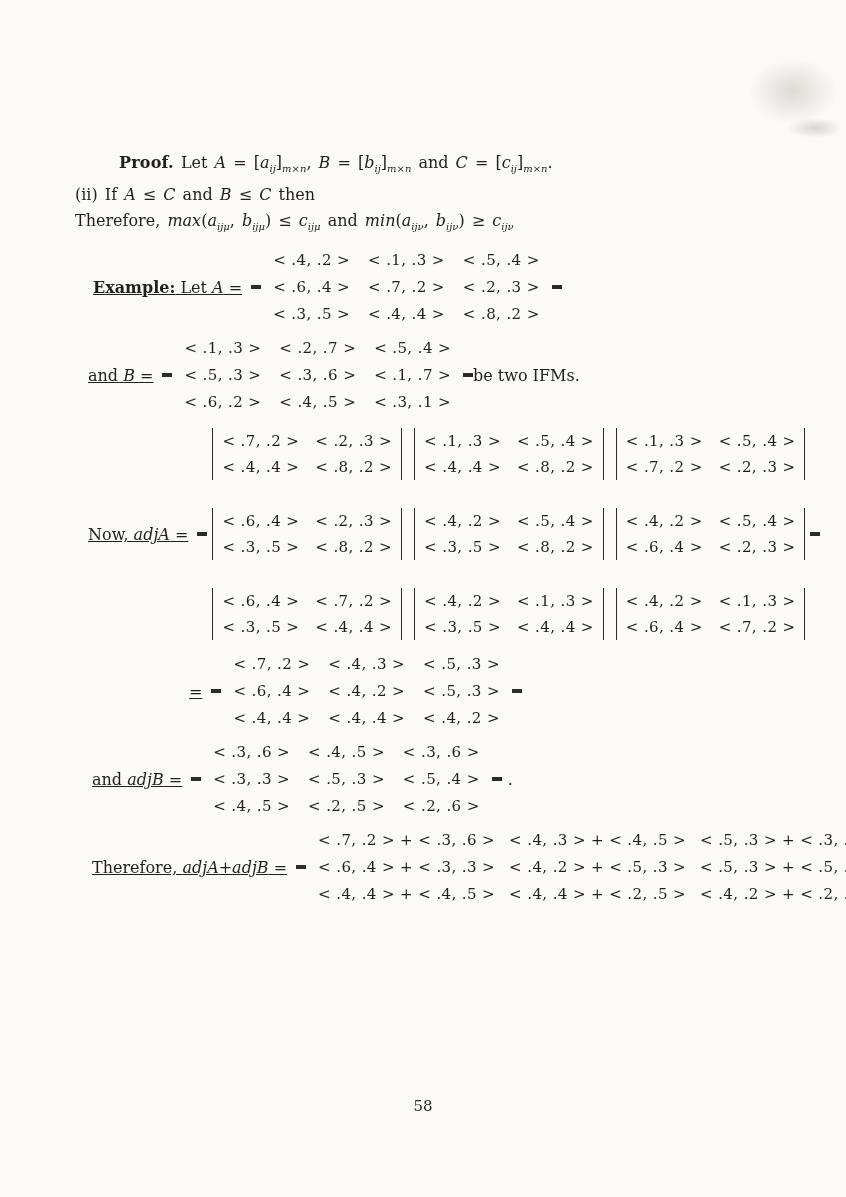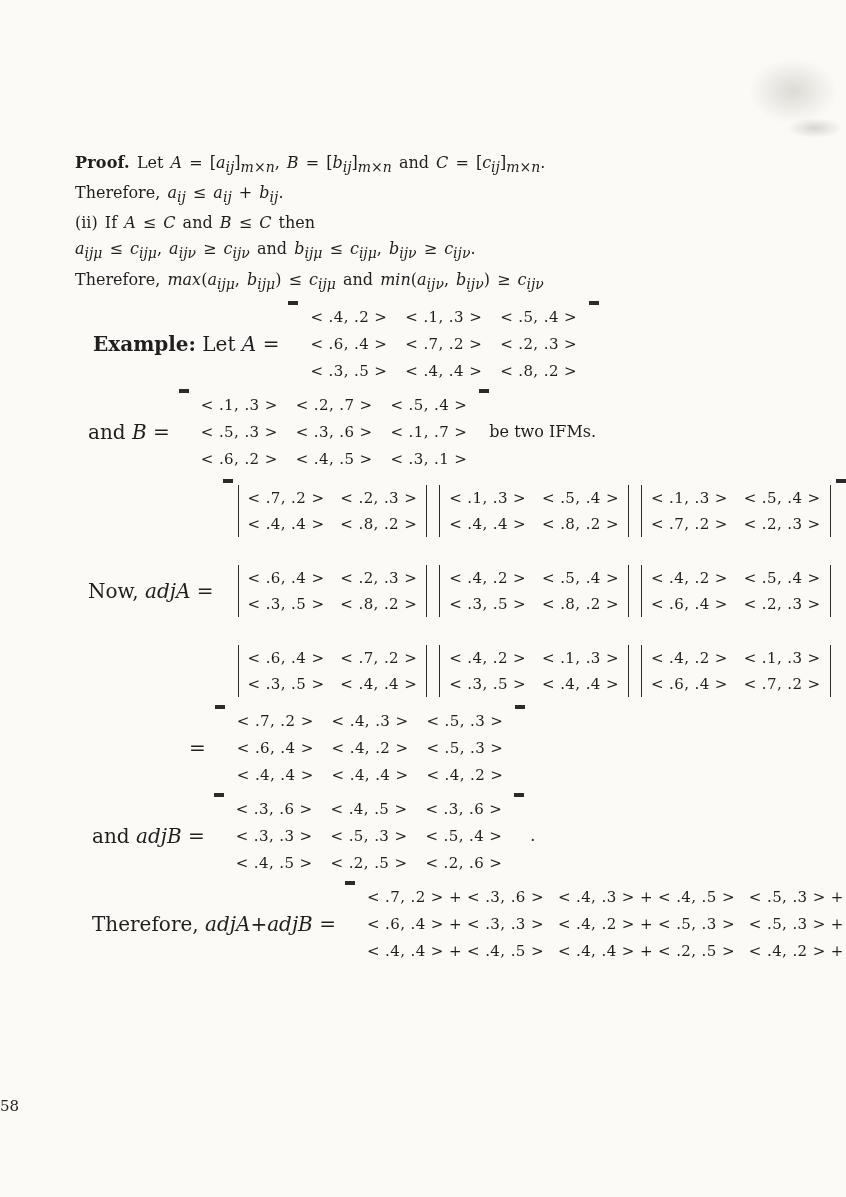--- a/index.html
+++ b/index.html
@@ -11,31 +11,31 @@
     overflow:hidden;
   }
   .smudge { position:absolute; pointer-events:none; }
   .s1 { left:748px; top:58px; width:90px; height:66px;
         background:radial-gradient(ellipse at center, rgba(148,146,138,0.30), rgba(148,146,138,0) 70%); }
   .s2 { left:788px; top:118px; width:54px; height:20px;
         background:radial-gradient(ellipse at center, rgba(140,138,130,0.32), rgba(140,138,130,0) 72%); }
   .content { position:absolute; left:75px; top:150px; width:740px; }
 
   .pline { line-height:26px; white-space:nowrap; font-size:16px; word-spacing:2px; }
-  .pline b { letter-spacing:0.2px; }
-  sub { font-size:14px; letter-spacing:0; word-spacing:0; }
+  .pline b { letter-spacing:0.2px;margin-left:44px; }
+  sub { font-size:10px; letter-spacing:0; word-spacing:0; }
   .indent { padding-left:22px; }
   .property { margin-top:14px; }
 
   .mrow { display:flex; align-items:center; margin-top:2px; }
-  .mlabel { font-size:20px; white-space:nowrap; margin-right:9px; }
+  .mlabel { font-size:16px; white-space:nowrap; margin-right:9px;text-decoration:underline; }
   .suffix { font-size:16px; white-space:nowrap; }
   .period { margin-left:6px; font-size:16px; }
 
-  .matrix { display:flex; align-items:flex-start; }
+  .matrix { display:flex; align-items:center; }
   .br-l { width:8px; border:2px solid #2b2b2b; border-right:none; }
   .br-r { width:8px; border:2px solid #2b2b2b; border-left:none; }
 
   .mgrid { display:grid; padding:7px 12px; align-content:center; }
   .cols3 { grid-template-columns:repeat(3,max-content); column-gap:18px; row-gap:9px; }
   .cell { font-size:15px; line-height:18px; white-space:nowrap; letter-spacing:0.4px; }
 
   .adjgrid { display:grid; grid-template-columns:repeat(3,max-content);
              column-gap:12px; row-gap:28px; padding:6px 5px; align-content:center; }
   .minor { border-left:1.6px solid #2b2b2b; border-right:1.6px solid #2b2b2b;
@@ -44,35 +44,33 @@
 
   .sumgrid { grid-template-columns:repeat(3,max-content); column-gap:14px; row-gap:9px; }
 
   .example-row { margin-left:18px; margin-top:4px; }
   .b-row { margin-left:13px; }
   .adj-row { margin-left:13px; margin-top:4px; }
   .eq-row { margin-left:114px; }
   .adjb-row { margin-left:17px; }
   .final-row { margin-left:17px; }
 
-  .pageno { position:absolute; left:0; top:1097px; width:846px; font-size:15px; }
+  .pageno { position:absolute; left:0; top:1097px; width:846px; text-align:center; font-size:15px; }
 </style>
 </head>
 <body>
 
 <div class="page">
   <div class="smudge s1"></div>
   <div class="smudge s2"></div>
 
   <div class="content">
 
     <div class="pline"><b>Proof.</b> Let <i>A</i> = [<i>a<sub>ij</sub></i>]<sub><i>m</i>×<i>n</i></sub>, <i>B</i> = [<i>b<sub>ij</sub></i>]<sub><i>m</i>×<i>n</i></sub> and <i>C</i> = [<i>c<sub>ij</sub></i>]<sub><i>m</i>×<i>n</i></sub>.</div>
-    <div class="pline">Therefore, <i>a<sub>ij</sub></i> ≤ <i>a<sub>ij</sub></i> + <i>b<sub>ij</sub></i>.</div>
     <div class="pline">(ii) If <i>A</i> ≤ <i>C</i> and <i>B</i> ≤ <i>C</i> then</div>
-    <div class="pline"><i>a<sub>ijμ</sub></i> ≤ <i>c<sub>ijμ</sub></i>, <i>a<sub>ijν</sub></i> ≥ <i>c<sub>ijν</sub></i> and <i>b<sub>ijμ</sub></i> ≤ <i>c<sub>ijμ</sub></i>, <i>b<sub>ijν</sub></i> ≥ <i>c<sub>ijν</sub></i>.</div>
     <div class="pline">Therefore, <i>max</i>(<i>a<sub>ijμ</sub></i>, <i>b<sub>ijμ</sub></i>) ≤ <i>c<sub>ijμ</sub></i> and <i>min</i>(<i>a<sub>ijν</sub></i>, <i>b<sub>ijν</sub></i>) ≥ <i>c<sub>ijν</sub></i></div>
 
 
     <div class="mrow example-row">
       <span class="mlabel"><b>Example:</b> Let <i>A</i> =</span>
       <div class="matrix">
         <div class="br-l"></div>
         <div class="mgrid cols3">
           <span class="cell">&lt; .4, .2 &gt;</span>
           <span class="cell">&lt; .1, .3 &gt;</span>

